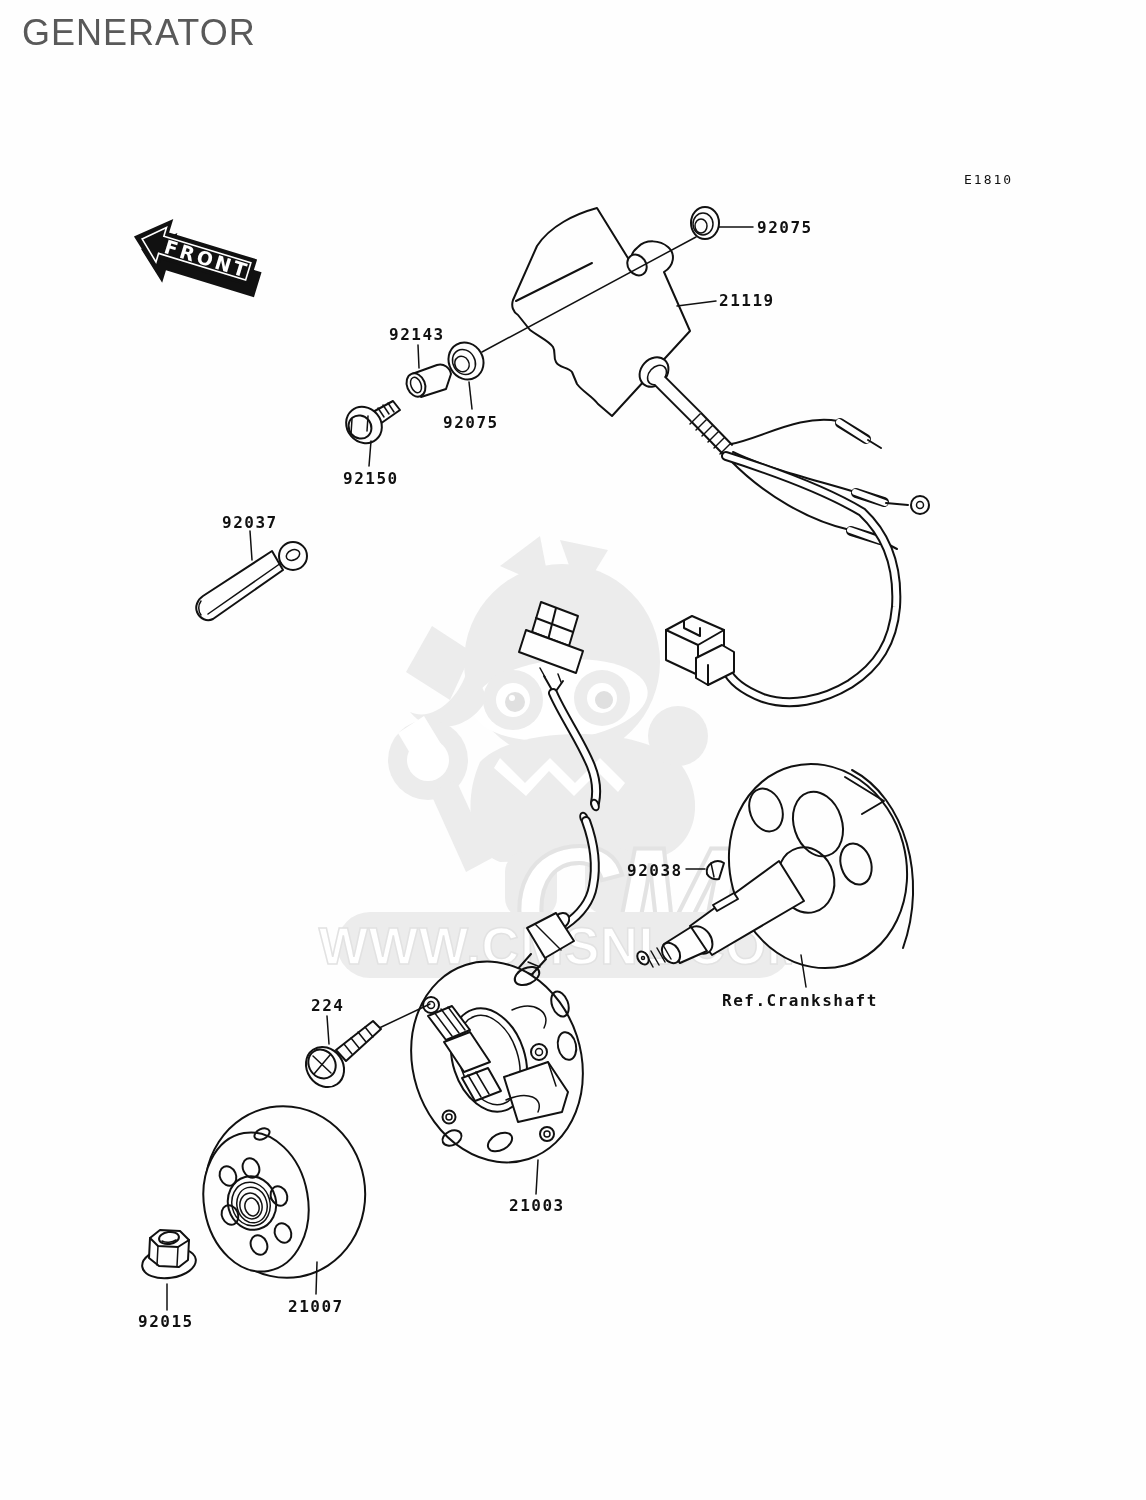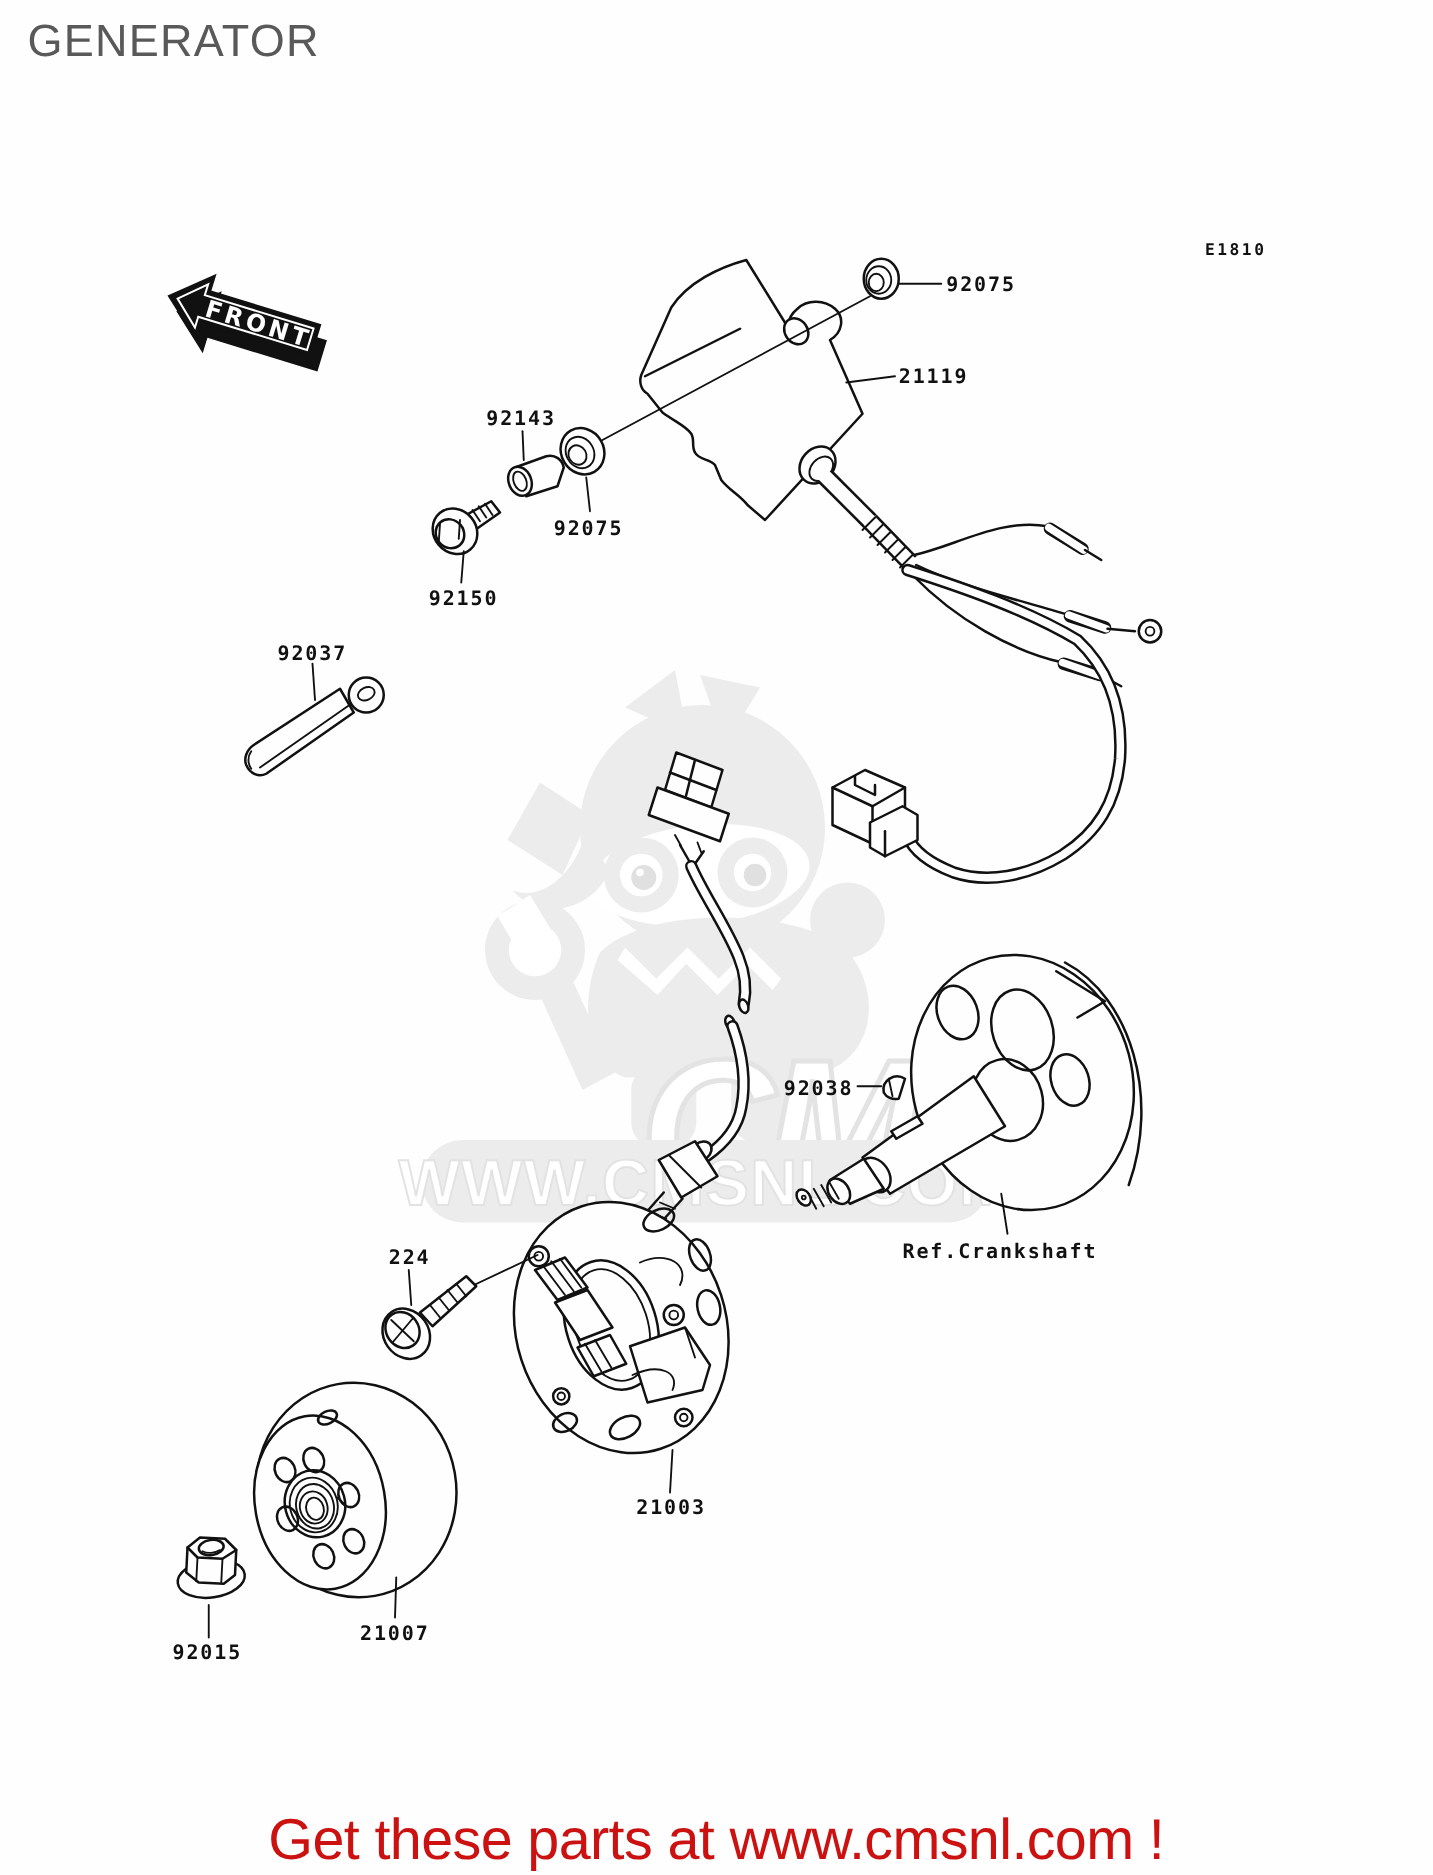--- a/index.html
+++ b/index.html
@@ -7,21 +7,21 @@
     --title:#595959;
     --footerRed:#cc1111;
     --wm:#ececec;
     --wm2:#e0e0e0;
   }
   html,body{margin:0;padding:0;background:#fff;}
   .page{position:relative;width:1146px;height:1500px;background:#fefefe;
         font-family:"Liberation Sans",sans-serif;overflow:hidden;}
   .title{position:absolute;left:22px;top:12px;font-size:36px;letter-spacing:1px;color:var(--title);}
   .code{position:absolute;left:964px;top:172px;font-family:"DejaVu Sans Mono",monospace;
-        font-weight:bold;font-size:13px;letter-spacing:2px;color:#111;margin-top:21px;}
+        font-weight:normal;font-size:13px;letter-spacing:2px;color:#111;}
   .footer{position:absolute;left:0;right:0;top:1444px;text-align:center;font-size:46px;
         color:var(--footerRed);letter-spacing:-0.5px;}
   svg.diagram{position:absolute;left:0;top:0;}
   .ln{stroke:var(--line);stroke-width:2;fill:none;stroke-linecap:round;stroke-linejoin:round;}
   .ln1{stroke:var(--line);stroke-width:1.5;fill:none;stroke-linecap:round;}
   .lnf{stroke:var(--line);stroke-width:2;fill:#fefefe;stroke-linejoin:round;}
   .cab9{stroke:var(--line);stroke-width:10;fill:none;stroke-linecap:round;}
   .cab5{stroke:#fefefe;stroke-width:6;fill:none;stroke-linecap:round;}
   .cab14{stroke:var(--line);stroke-width:15;fill:none;stroke-linecap:butt;}
   .cab10{stroke:#fefefe;stroke-width:11;fill:none;stroke-linecap:butt;}
@@ -355,14 +355,13 @@
       <text class="callout" x="222" y="528">92037</text>
       <text class="callout" x="627" y="876">92038</text>
       <text class="callout" x="722" y="1006">Ref.Crankshaft</text>
       <text class="callout" x="311" y="1011">224</text>
       <text class="callout" x="509" y="1211">21003</text>
       <text class="callout" x="288" y="1312">21007</text>
       <text class="callout" x="138" y="1327">92015</text>
     </g>
   </svg>
 
-  <div class="footer">Get these parts at www.cmsnl.com !</div>
 </div>
 
 </body></html>

